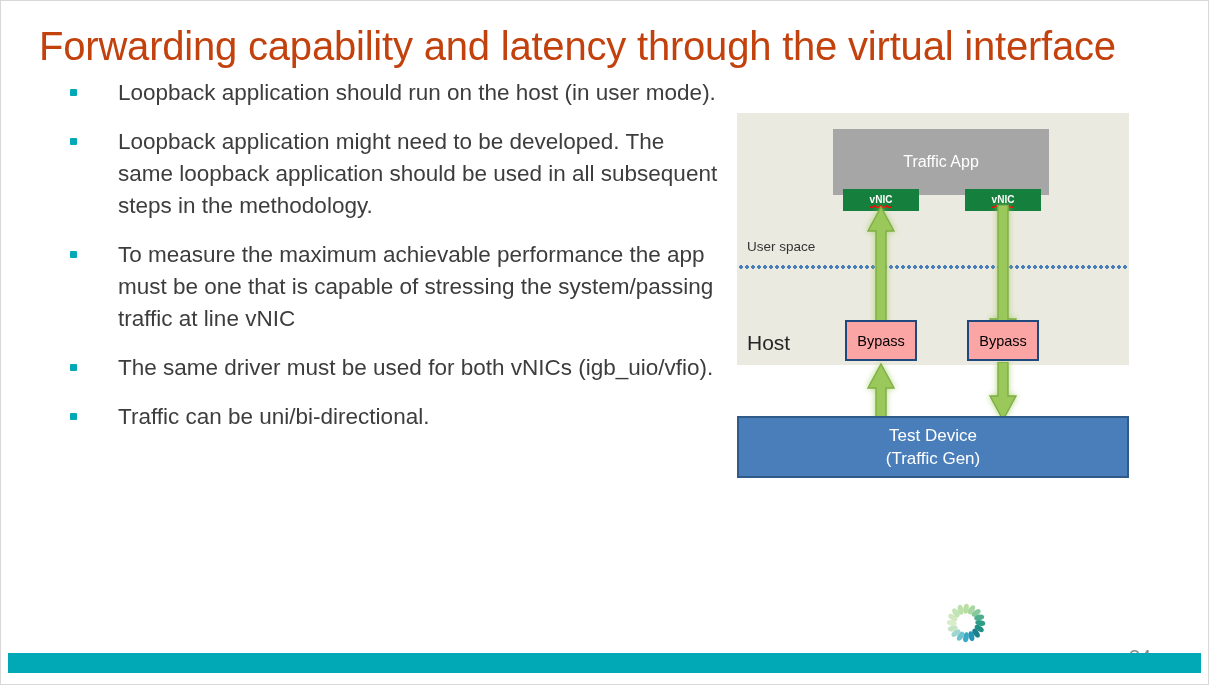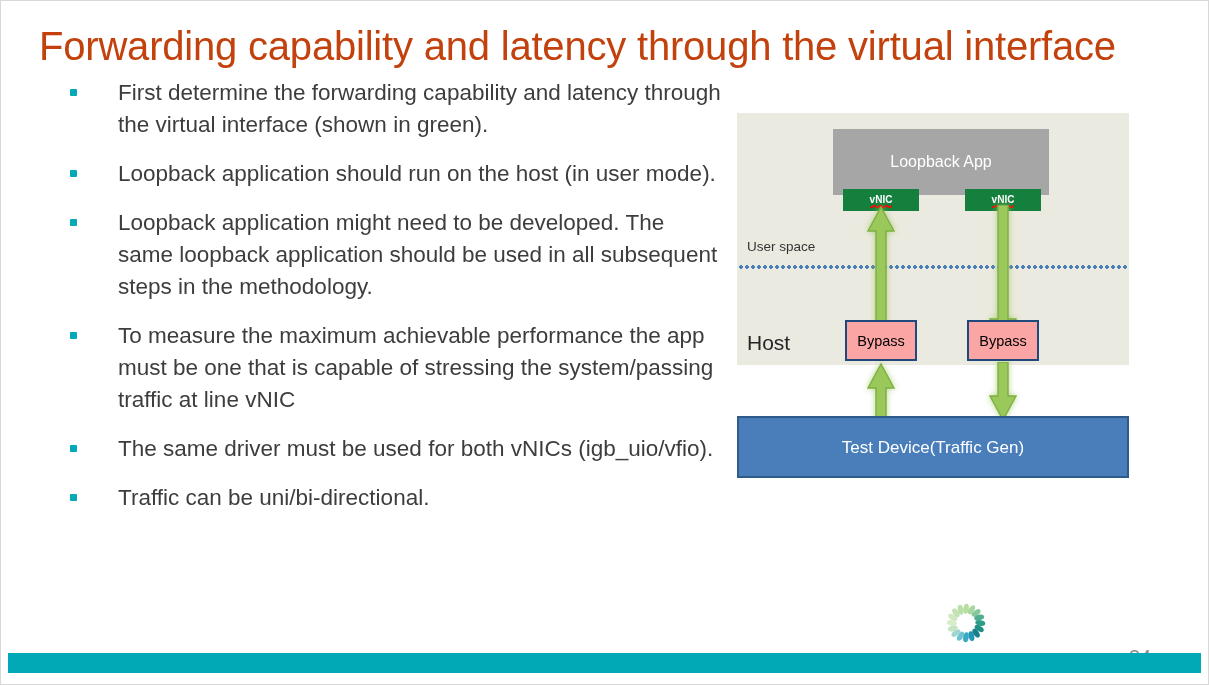--- a/index.html
+++ b/index.html
@@ -178,20 +178,21 @@
     width: 392px;
     height: 62px;
     background: #4a7ebb;
     border: 2px solid #2e5b8a;
     box-sizing: border-box;
     color: #ffffff;
     font-size: 17px;
     line-height: 23px;
     text-align: center;
     display: flex;
+    flex-direction: column;
     align-items: center;
     justify-content: center;
     z-index: 3;
   }
 
   
   .arrow {
     position: absolute;
     z-index: 2;
     filter: drop-shadow(0 0 3px rgba(154,200,90,0.75));
@@ -231,24 +232,20 @@
 </head>
 <body>
 
 <div class="slide">
 
   <div class="slide-title">Forwarding capability and latency through the virtual interface</div>
 
   <div class="bullet-list">
     <div class="bullet-row">
       <span class="bullet-dot" style="background: rgb(0, 169, 181);"></span>
-      <span class="bullet-text">First determine the forwarding capability and latency through the virtual interface (shown in green).</span>
-    </div>
-    <div class="bullet-row">
-      <span class="bullet-dot" style="background: rgb(0, 169, 181);"></span>
       <span class="bullet-text">Loopback application should run on the host (in user mode).</span>
     </div>
     <div class="bullet-row">
       <span class="bullet-dot" style="background: rgb(0, 169, 181);"></span>
       <span class="bullet-text">Loopback application might need to be developed. The same loopback application should be used in all subsequent steps in the methodology.</span>
     </div>
     <div class="bullet-row">
       <span class="bullet-dot" style="background: rgb(0, 169, 181);"></span>
       <span class="bullet-text">To measure the maximum achievable performance the app must be one that is capable of stressing the system/passing traffic at line vNIC</span>
     </div>
@@ -273,21 +270,21 @@
     <svg class="arrow" style="left:128px; top:249px;" width="32" height="60" viewBox="0 0 32 60">
       <polygon points="16,2 29,26 21,26 21,60 11,60 11,26 3,26" fill="#9ac85a" stroke="#7fae44" stroke-width="1.4"></polygon>
     </svg>
     <svg class="arrow" style="left:250px; top:249px;" width="32" height="60" viewBox="0 0 32 60">
       <polygon points="16,58 29,34 21,34 21,0 11,0 11,34 3,34" fill="#9ac85a" stroke="#7fae44" stroke-width="1.4"></polygon>
     </svg>
 
     <div class="host-box"></div>
 
     <div class="loopback-app">
-      <span>Loopback App</span>
+      <span>Traffic App</span>
     </div>
 
     <div class="vnic vnic-left">
       <span class="vnic-label">vNIC</span>
     </div>
     <div class="vnic vnic-right">
       <span class="vnic-label">vNIC</span>
     </div>
 
     <div class="userspace-label">User space</div>

